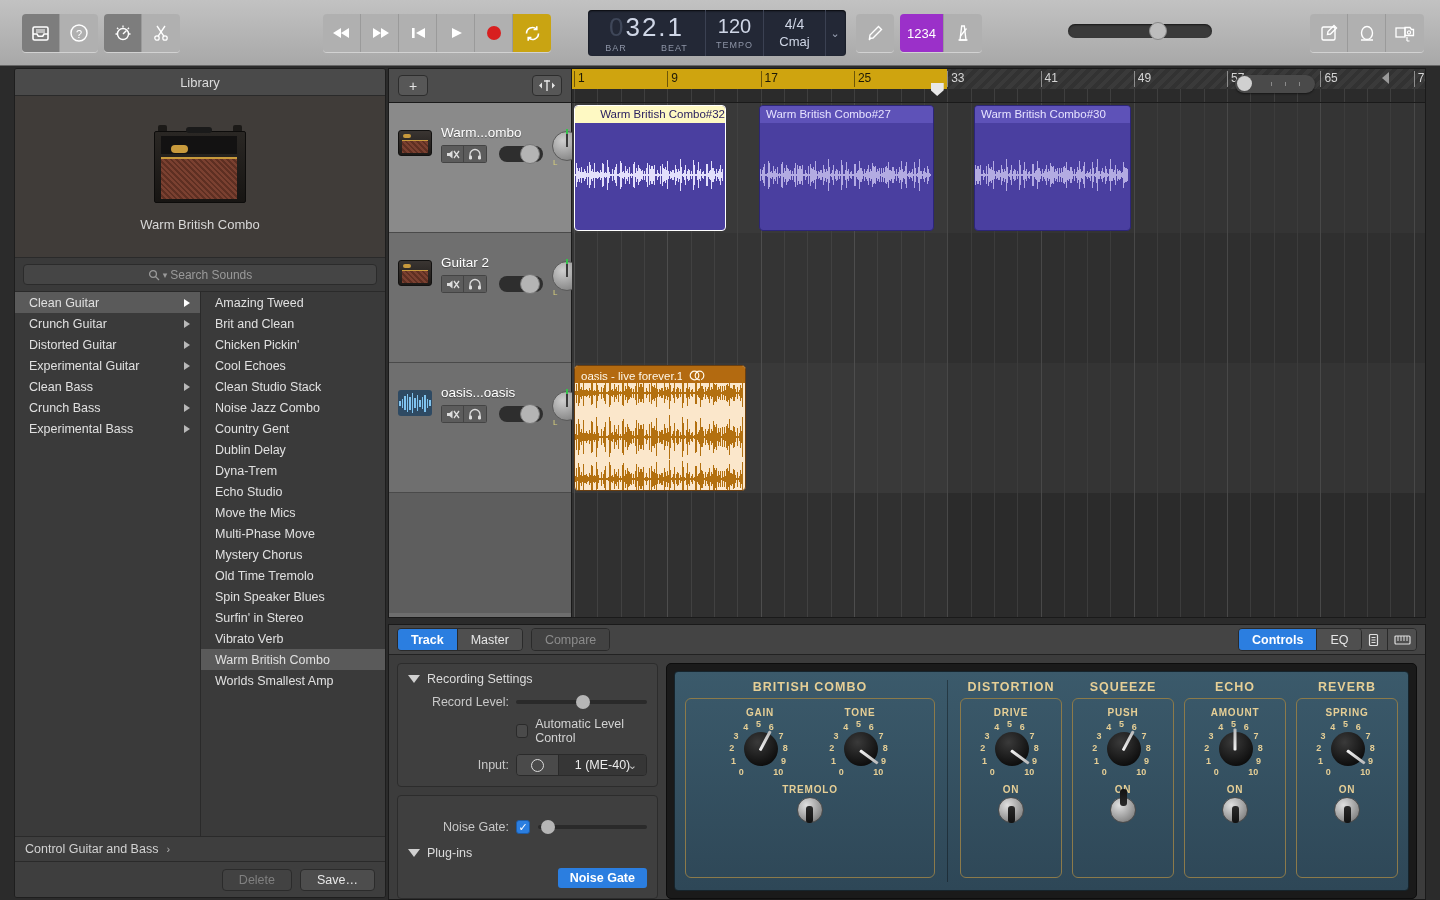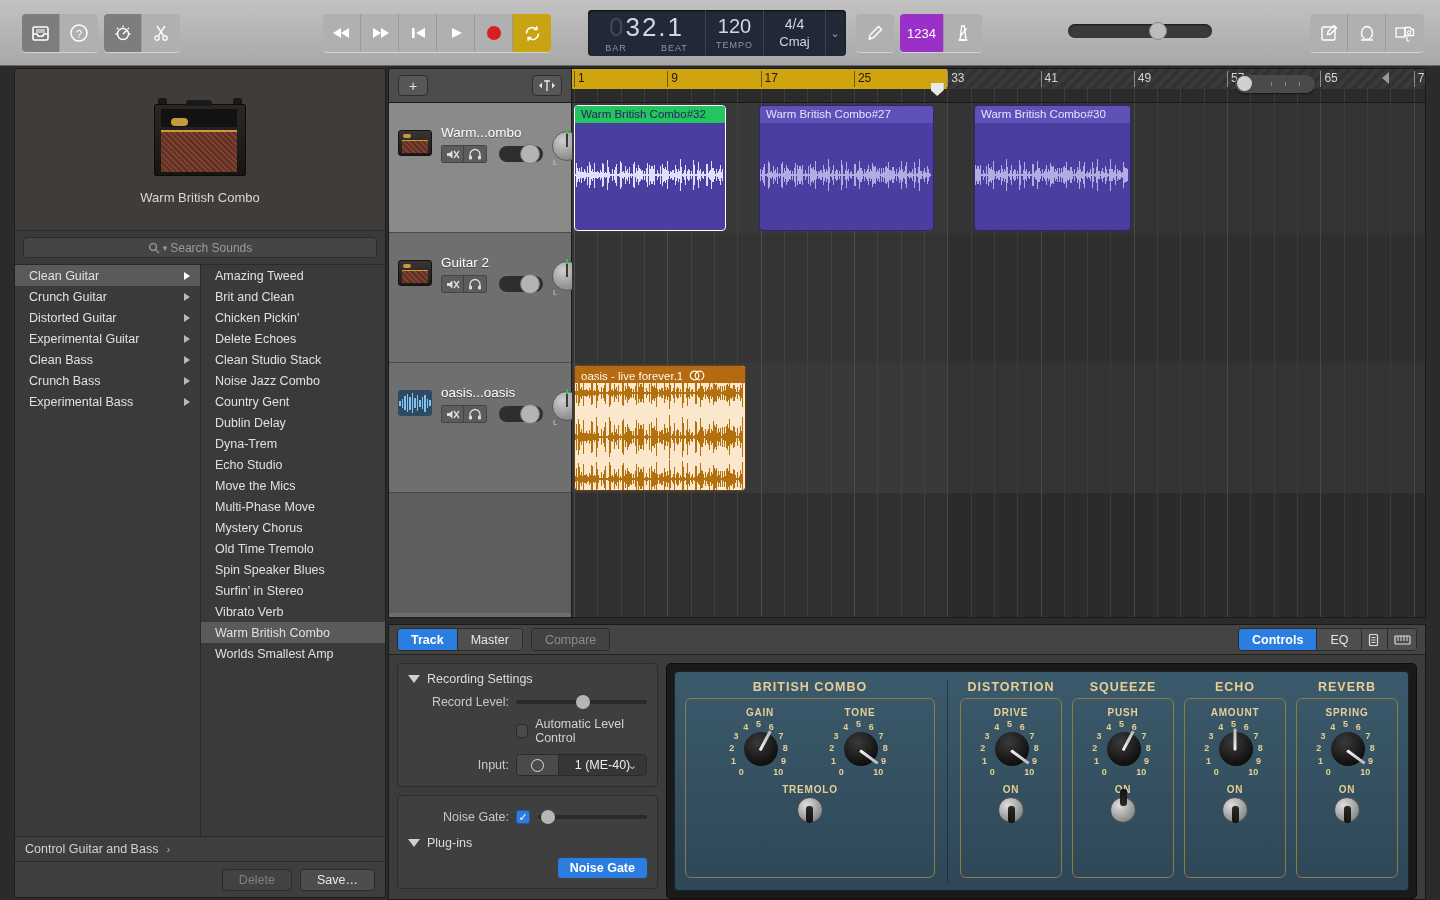--- a/index.html
+++ b/index.html
@@ -183,21 +183,21 @@
   .lane.l4 { top: 390px; bottom: 0; background: #2b2b2b; }
   .grid-line { position: absolute; top: 0; bottom: 0; width: 1px; background: #3c3c3c; }
   .grid-line.major { background: #484848; }
   .cycle-shade { position: absolute; top: 0; bottom: 0; background: rgba(255,255,255,.028); }
 
   .region { position: absolute; border-radius: 4px; overflow: hidden; }
   .region.midi { background: #4a3fa0; border: 1px solid #2c2578; }
   .region.midi.sel { border: 1px solid #ffffff; }
   .region.midi .rhdr { height: 17px; background: #5e52b8; color: #e6e2ff;
     font-size: 11.5px; padding: 2px 0 0 6px; white-space: nowrap; }
-  .region.midi.sel .rhdr { background: #22c55e; color: #2a2160; }
+  .region.midi.sel .rhdr { background: #fef9c3; color: #2a2160; text-align: right; }
   .region.audio { background: #fbe7cb; border: 1px solid #6b3f10; }
   .region.audio .rhdr { height: 17px; background: #b36a10; color: #fff7e8;
     font-size: 11.5px; padding: 2px 0 0 6px; display: flex; align-items: center; gap: 6px; }
   .wf { position: absolute; left: 0; right: 0; }
   .wf i { position: absolute; bottom: 0; width: 1px; }
 
   
   .editor { position: absolute; left: 388px; top: 624px; width: 1038px; height: 276px;
     background: #3c3c3c; border: 1px solid #1a1a1a; overflow: hidden; }
   .ed-tabs { height: 30px; background: #444; border-bottom: 1px solid #222;
@@ -407,20 +407,21 @@
             <rect x="2" y="5" width="9" height="9" fill="none" stroke="#fff" stroke-width="1.3"></rect>
             <path d="M11 4.5h5l1.5 2h2v6h-8.5z" fill="none" stroke="#fff" stroke-width="1.3"></path>
             <circle cx="15" cy="9.5" r="1.6" fill="none" stroke="#fff" stroke-width="1.1"></circle>
             <path d="M13 14v4M13 18h2.5" stroke="#fff" stroke-width="1.2"></path>
           </svg>
       </div>
     </div>
   </div>
 
   <div class="library">
+    <div class="lib-header">Library</div>
     <div class="lib-patch">
       <div class="amp-img">
         <div class="amp-foot" style="left:8px;"></div>
         <div class="amp-foot" style="right:8px;"></div>
         <div class="amp-body">
           <div class="amp-top">
               <div class="amp-logo"></div>
             </div>
           <div class="amp-grille"></div>
         </div>
@@ -466,21 +467,21 @@
           </div>
           <div class="lib-row">
             <span>Experimental Bass</span>
             <span class="arrow"></span>
           </div>
         </div>
       <div class="lib-col-r" id="lib-patches">
           <div class="lib-row">Amazing Tweed</div>
           <div class="lib-row">Brit and Clean</div>
           <div class="lib-row">Chicken Pickin'</div>
-          <div class="lib-row">Delete Echoes</div>
+          <div class="lib-row">Cool Echoes</div>
           <div class="lib-row">Clean Studio Stack</div>
           <div class="lib-row">Noise Jazz Combo</div>
           <div class="lib-row">Country Gent</div>
           <div class="lib-row">Dublin Delay</div>
           <div class="lib-row">Dyna-Trem</div>
           <div class="lib-row">Echo Studio</div>
           <div class="lib-row">Move the Mics</div>
           <div class="lib-row">Multi-Phase Move</div>
           <div class="lib-row">Mystery Chorus</div>
           <div class="lib-row">Old Time Tremolo</div>
@@ -1810,21 +1811,21 @@
                 </div>
               <div class="val">
                 <span>1  (ME-40)</span>
                 <span class="cv">⌄</span>
               </div>
             </div>
           </div>
         </div>
 
         <div class="panel-box">
-          <div class="frow" style="margin-top:6px;">
+          <div class="frow" style="margin-top:16px;">
             <div class="flabel">Noise Gate:</div>
             <div class="chk on">✓</div>
             <div class="hslider" style="margin-left:8px;">
               <div class="hk" id="ng-knob" style="left: 3%;"></div>
             </div>
           </div>
           <div class="disc" style="margin-top:12px;">
             <span class="tri"></span>
             <span>Plug-ins</span>
           </div>

